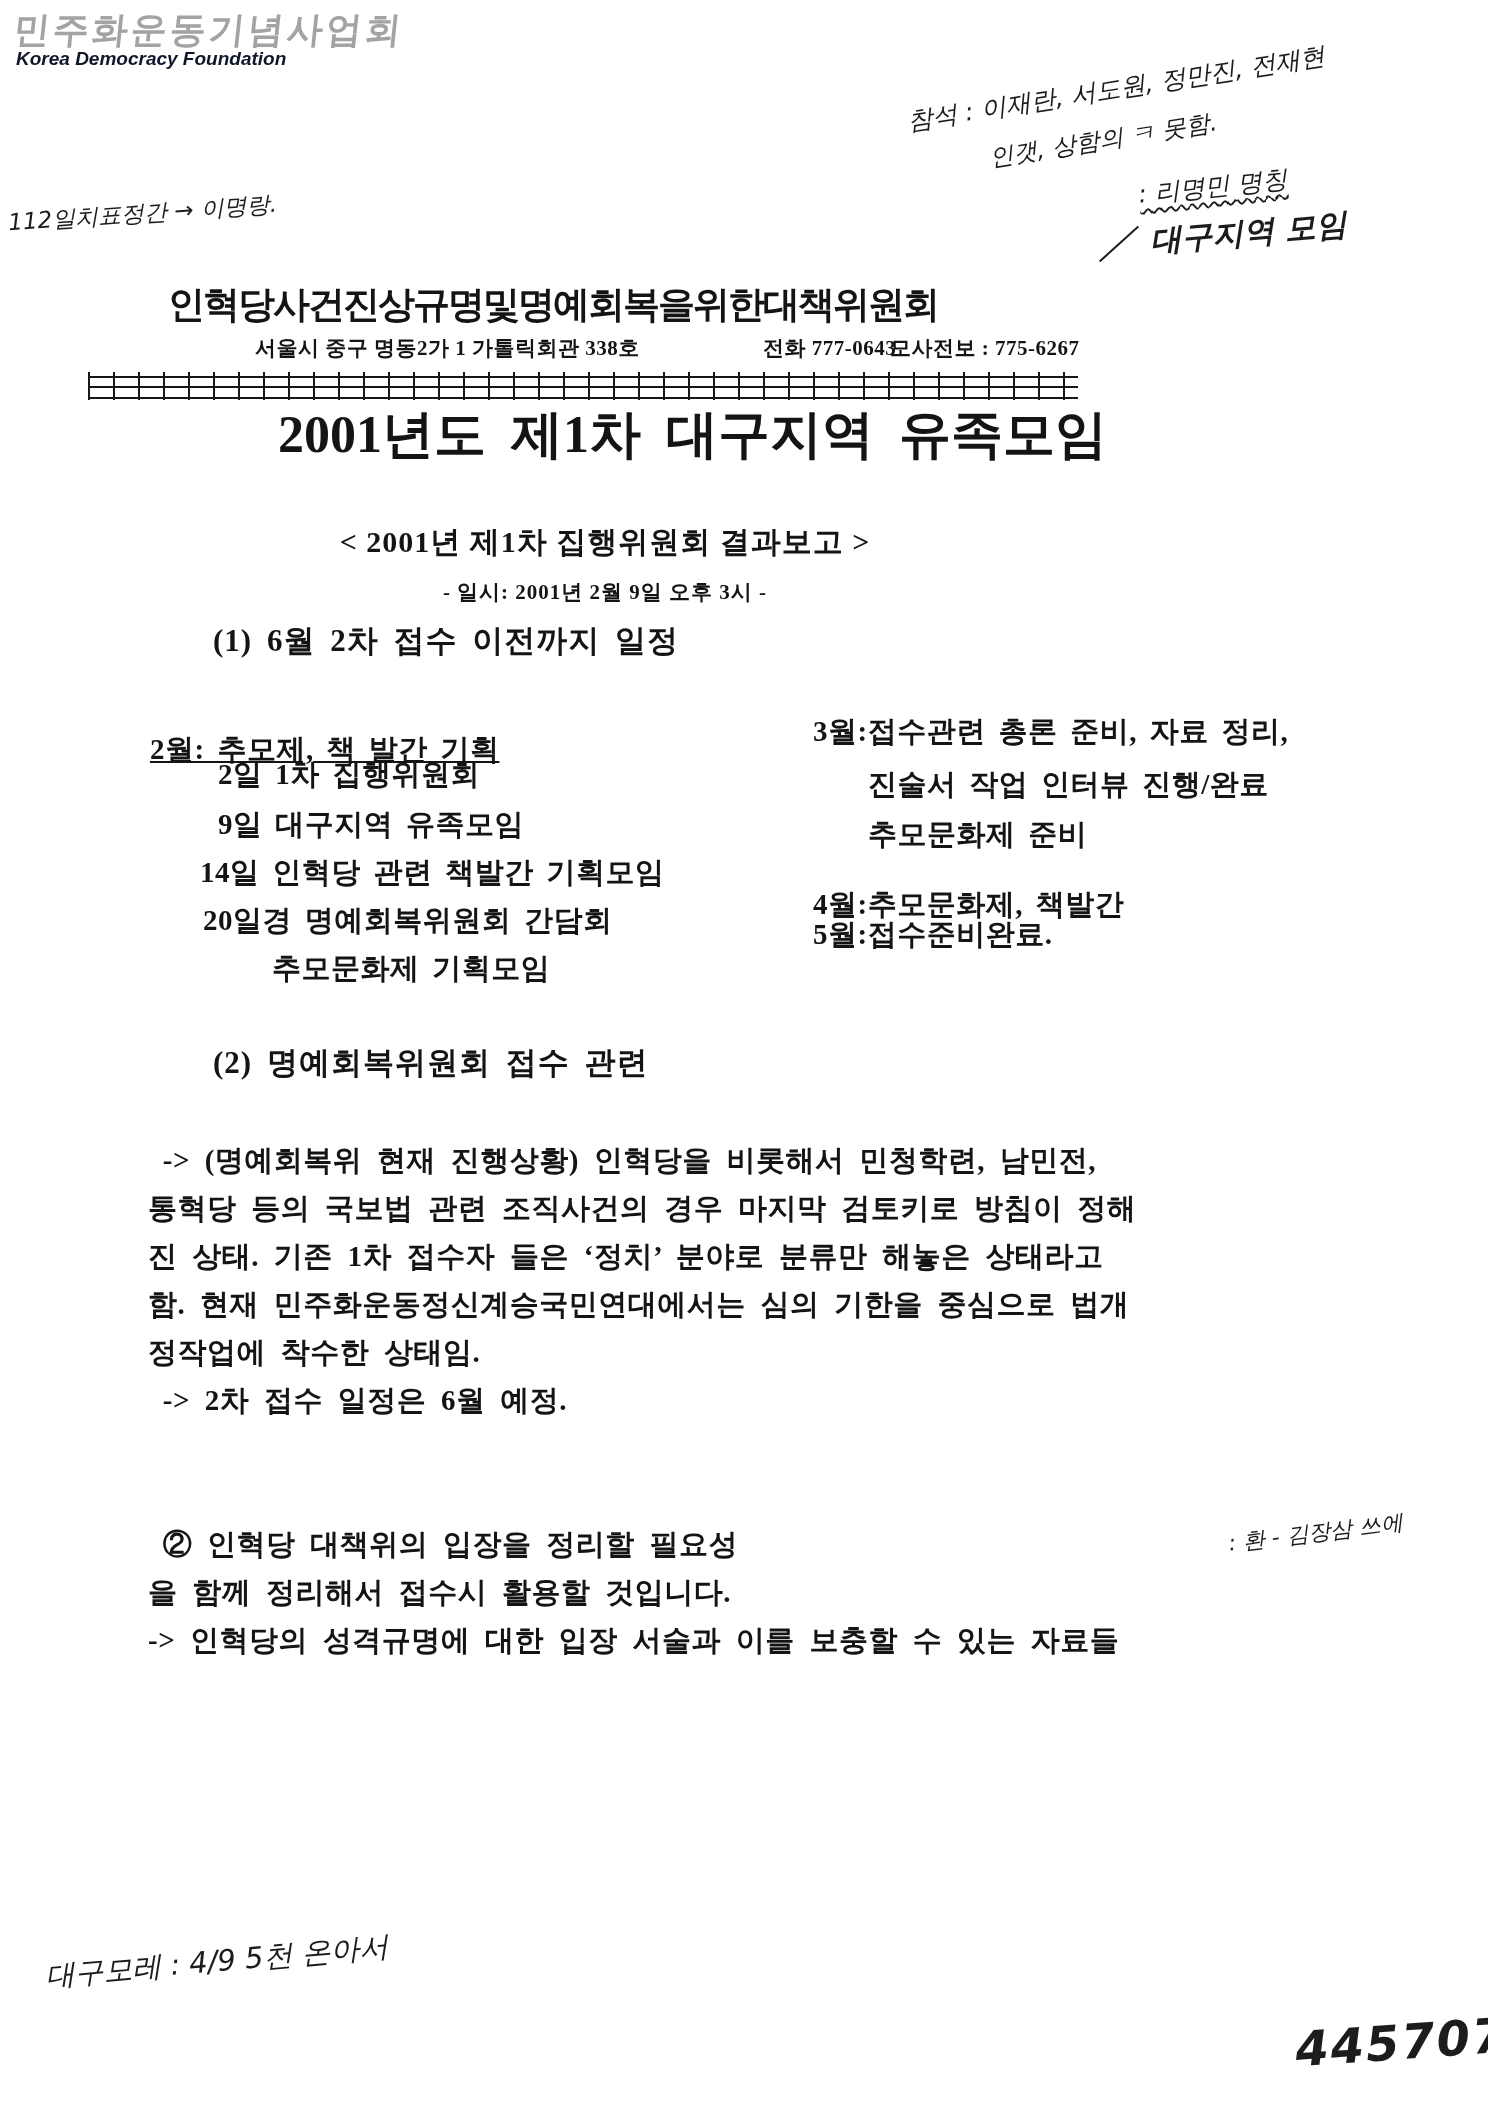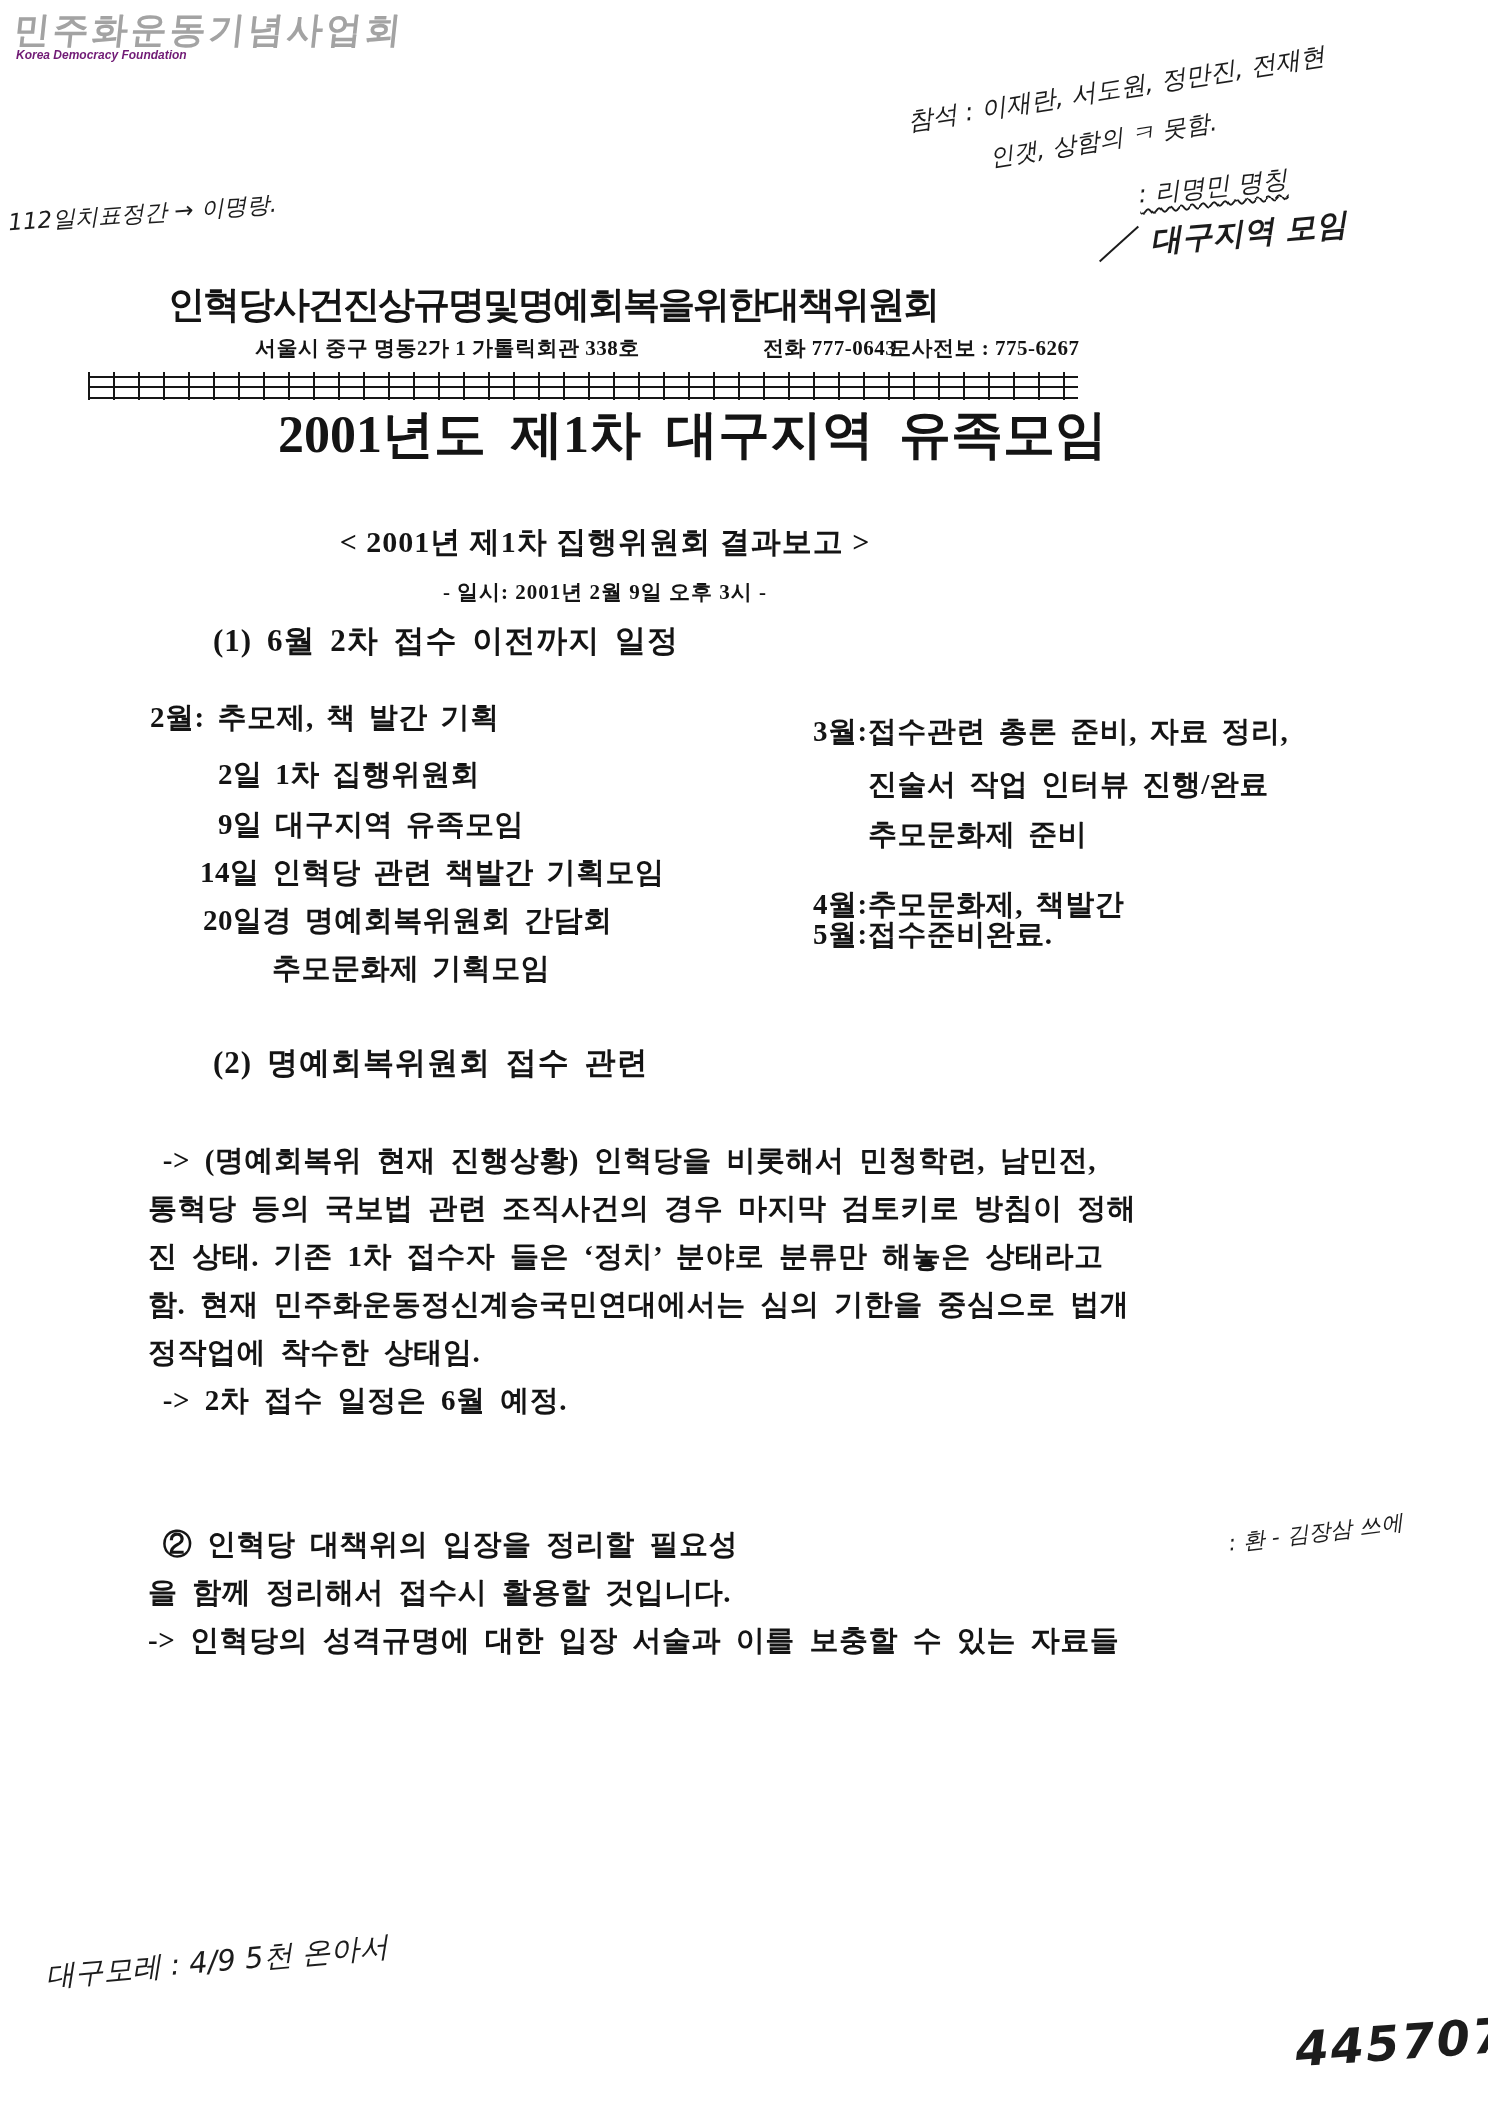--- a/index.html
+++ b/index.html
@@ -6,22 +6,22 @@
   .page{
     position:relative;width:1488px;height:2105px;margin:0 auto;
     background:#ffffff;overflow:hidden;
     font-family:"Liberation Serif","DejaVu Serif",serif;color:#141414;
   }
   .abs{position:absolute;white-space:nowrap;}
 
   
   .logo-kr{left:14px;top:6px;font-size:36px;font-weight:700;color:#a3a3a3;
     letter-spacing:3px;transform:skewX(-6deg);font-family:"DejaVu Serif",serif;}
-  .logo-en{left:16px;top:48px;font-size:12px;font-weight:700;font-style:italic;
-    color:#701a75;font-family:"Liberation Sans","DejaVu Sans",sans-serif;}
+  .logo-en{left:16px;top:48px;font-size:19px;font-weight:700;font-style:italic;
+    color:#0f172a;font-family:"Liberation Sans","DejaVu Sans",sans-serif;}
 
   
   .hw{font-family:"DejaVu Sans","Liberation Sans",sans-serif;font-style:italic;
     color:#1c1c1c;}
   .hw-tr1{left:905px;top:72px;font-size:25px;transform:rotate(-9deg);}
   .hw-tr2{left:988px;top:124px;font-size:24px;transform:rotate(-9deg);}
   .hw-name1{left:1138px;top:170px;font-size:25px;transform:rotate(-6deg);
     text-decoration:underline wavy 2px #1c1c1c;text-underline-offset:6px;}
   .hw-name2{left:1150px;top:212px;font-size:31px;font-weight:700;transform:rotate(-5deg);}
   .hw-name-stroke{left:1118px;top:218px;width:2px;height:52px;background:#1c1c1c;
@@ -52,21 +52,21 @@
   .subtitle{left:300px;top:522px;width:610px;text-align:center;
     font-size:30px;font-weight:700;letter-spacing:1px;}
   .dateline{left:300px;top:578px;width:610px;text-align:center;
     font-size:21px;font-weight:700;letter-spacing:1px;}
 
   .h-sec{font-size:31px;font-weight:700;letter-spacing:1px;word-spacing:6px;}
   .sec1{left:213px;top:620px;}
   .sec2{left:213px;top:1042px;}
 
   .sched{font-size:29px;font-weight:700;letter-spacing:0.5px;word-spacing:5px;}
-  .sl0{left:150px;top:698px;}  .sl1{left:218px;top:755px;}
+  .sl0{left:150px;top:730px;text-decoration:underline;}  .sl1{left:218px;top:755px;}
   .sl2{left:218px;top:805px;}  .sl3{left:200px;top:853px;}
   .sl4{left:203px;top:901px;}  .sl5{left:272px;top:949px;}
   .sr0{left:813px;top:712px;}  .sr1{left:868px;top:765px;}
   .sr2{left:868px;top:815px;}  .sr3{left:813px;top:865px;margin-top:20px;}
   .sr4{left:813px;top:915px;}
 
   .para{position:absolute;left:148px;width:1210px;font-size:29px;font-weight:700;
     line-height:48px;letter-spacing:0.5px;word-spacing:7px;}
   .para div{white-space:pre;}
   .p1{top:1136px;}

